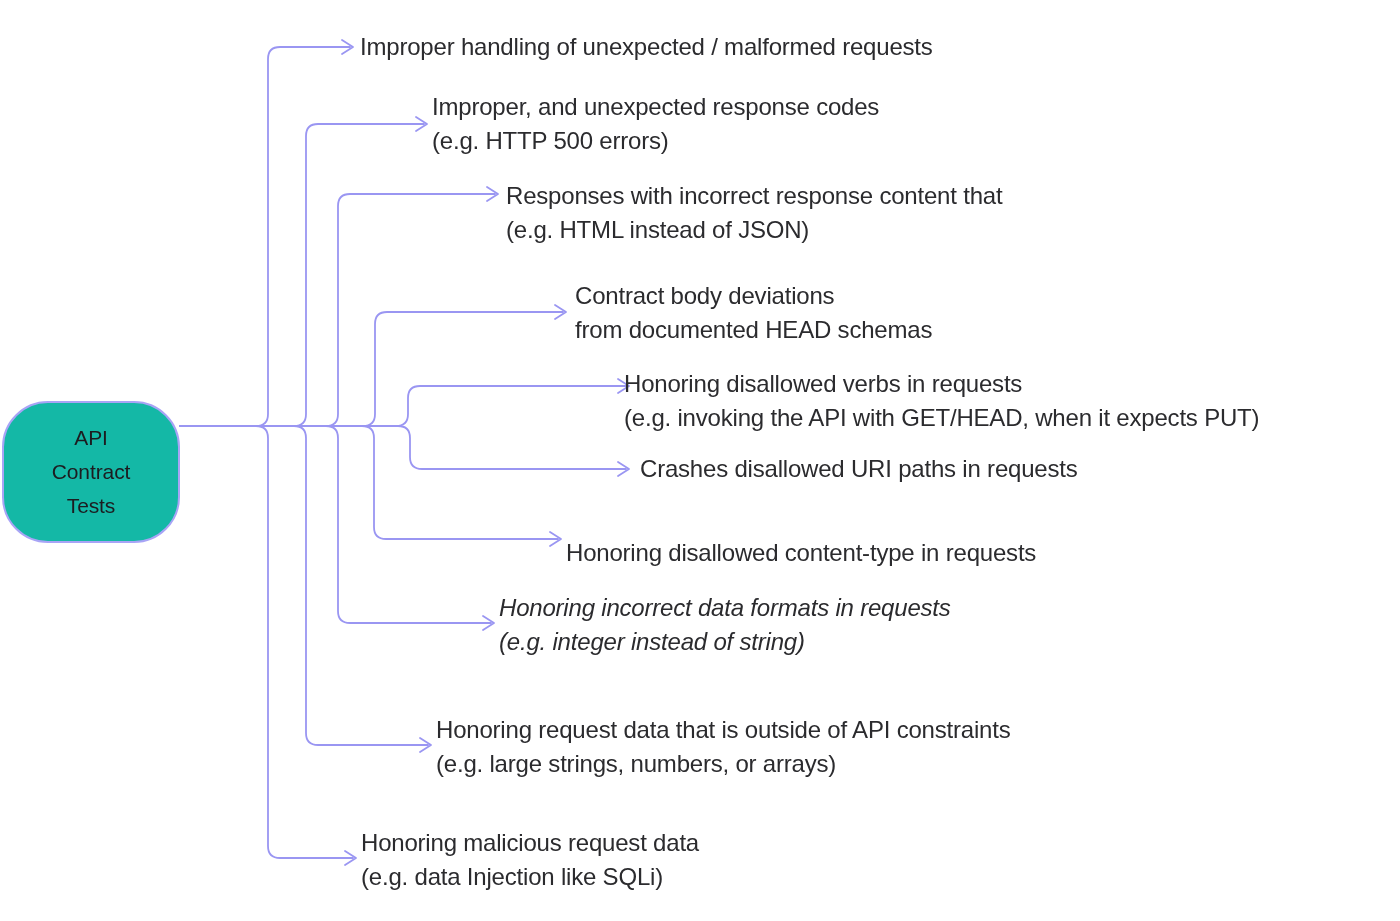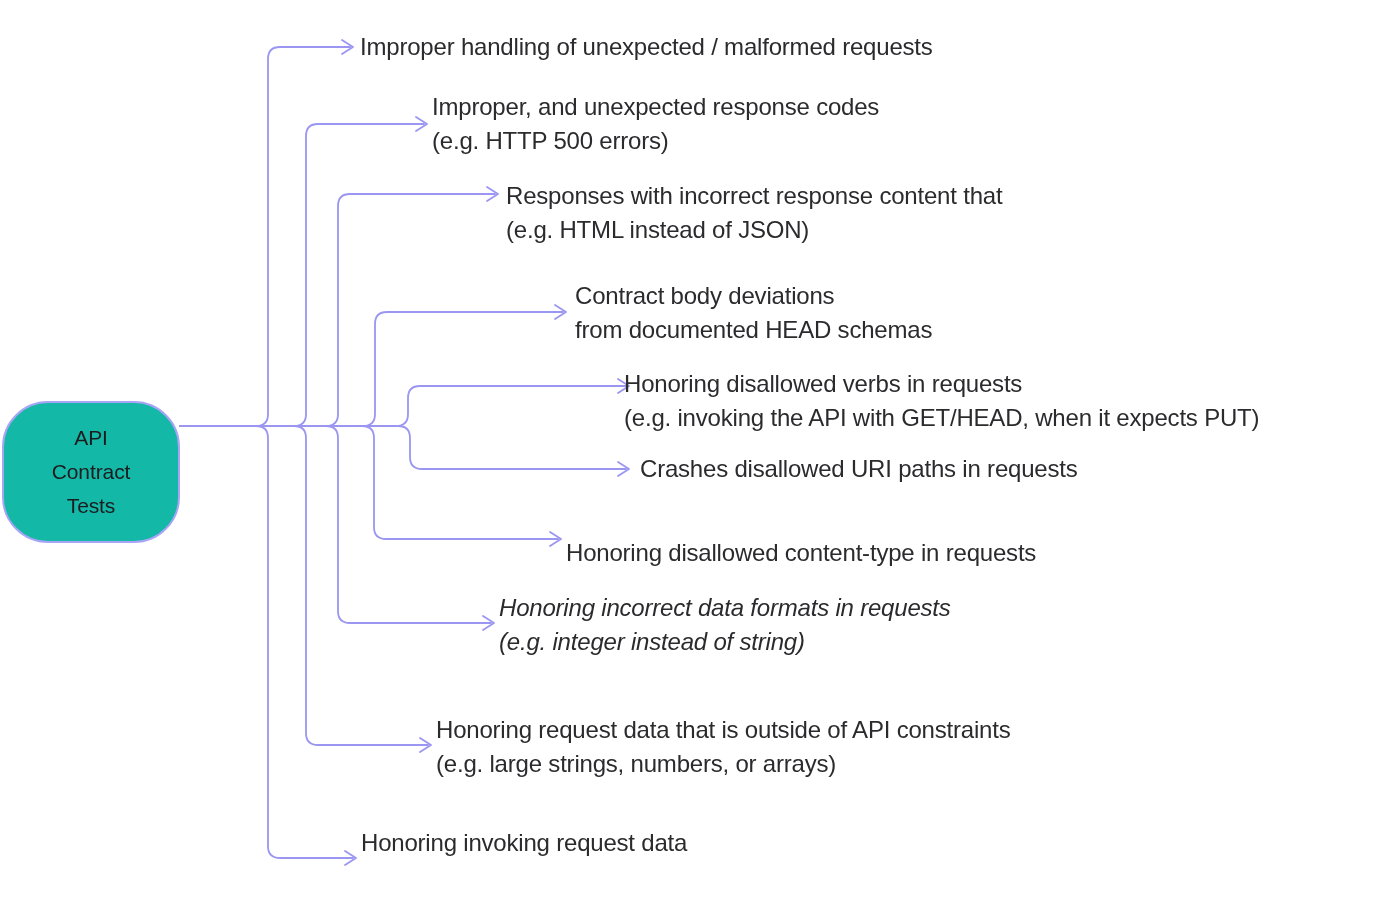--- a/index.html
+++ b/index.html
@@ -119,15 +119,16 @@
     </div>
     <div class="branch-label" style="left: 499px; top: 591px; font-style: italic;">
       <span>Honoring incorrect data formats in requests</span>
       <span>(e.g. integer instead of string)</span>
     </div>
     <div class="branch-label" style="left: 436px; top: 713px;">
       <span>Honoring request data that is outside of API constraints</span>
       <span>(e.g. large strings, numbers, or arrays)</span>
     </div>
     <div class="branch-label" style="left: 361px; top: 826px;">
-      <span>Honoring invoking request data</span>
+      <span>Honoring malicious request data</span>
+      <span>(e.g. data Injection like SQLi)</span>
     </div>
   </div>
 
 </body></html>

